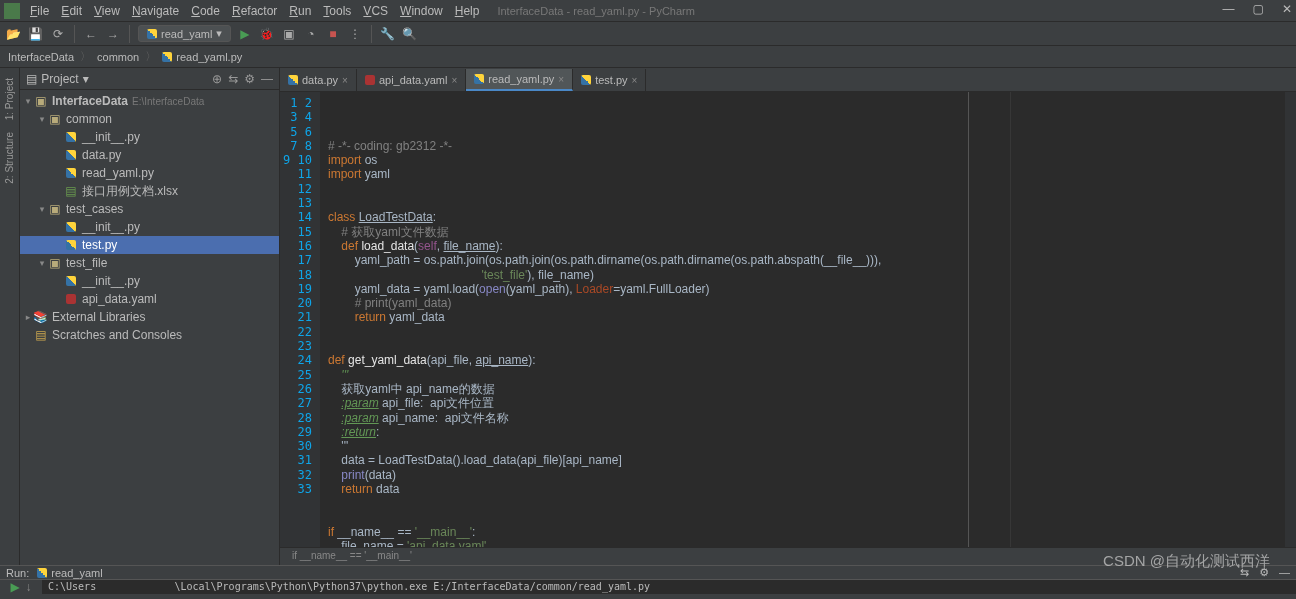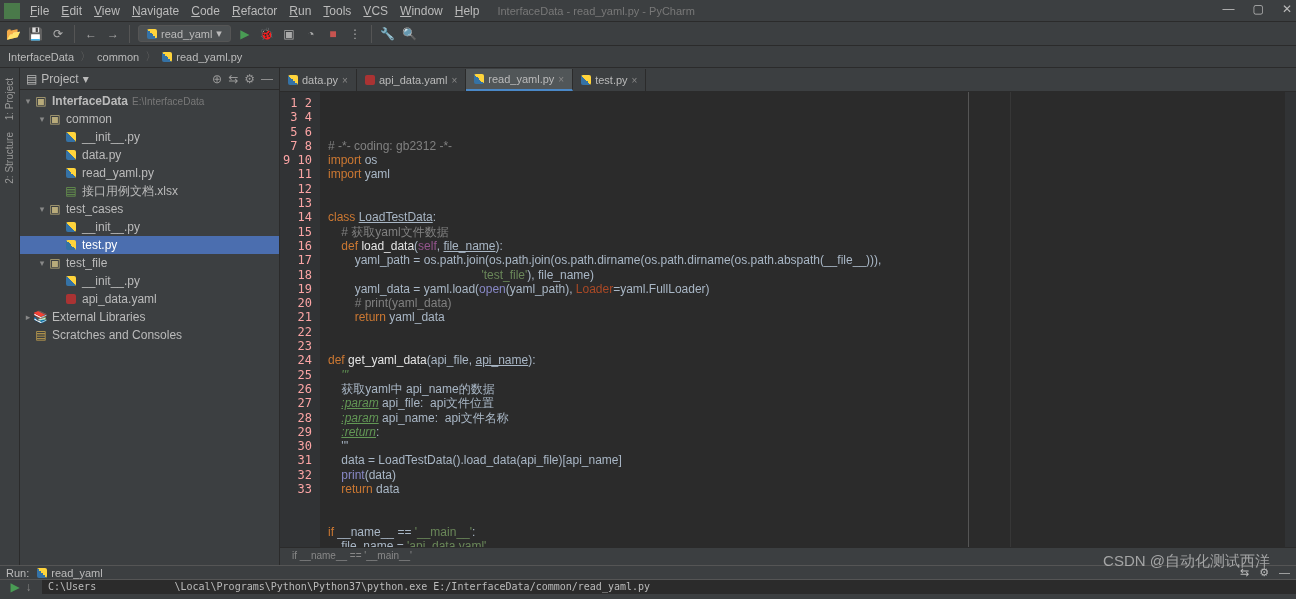--- a/index.html
+++ b/index.html
@@ -33,21 +33,21 @@
 .tn .arrow { width:12px; text-align:center; color:#888; font-size:9px;}
 .tn .ico { width:14px; margin-right:4px; display:flex; justify-content:center;}
 .folder { color:#b8ab7a;}
 .dimtxt { color:#787878; margin-left:4px; font-size:10px;}
 .editor { flex:1; display:flex; flex-direction:column; background:#2b2b2b;}
 .tabs { height:24px; background:#3c3f41; display:flex; align-items:flex-end; border-bottom:1px solid #2b2b2b;}
 .tab { height:22px; padding:0 8px; display:flex; align-items:center; gap:4px; color:#bbb; font-size:11px; border-right:1px solid #2b2b2b; cursor:pointer; background:#3c3f41;}
 .tab.active { background:#515658; border-bottom:2px solid #4a88c7;}
 .tab .close { color:#888; font-size:10px;}
 .code-wrap { flex:1; display:flex; overflow:hidden; position:relative;}
-.gutter { width:40px; background:#313335; color:#fca5a5; text-align:right; padding:4px 8px 4px 0; font-family:Consolas,monospace; font-size:12px; line-height:14.3px; user-select:none;}
+.gutter { width:40px; background:#313335; color:#0ea5e9; text-align:right; padding:4px 8px 4px 0; font-family:Consolas,monospace; font-size:12px; line-height:14.3px; user-select:none;}
 .code { flex:1; padding:4px 0 4px 8px; font-family:Consolas,monospace; font-size:12px; line-height:14.3px; white-space:pre; color:#a9b7c6; position:relative;}
 .guide { position:absolute; width:1px; background:#373737; top:0; bottom:0;}
 .kw { color:#cc7832;}
 .str { color:#6a8759;}
 .cmt { color:#808080;}
 .doc { color:#629755; font-style:italic;}
 .fn { color:#e5e5e5;}
 .self { color:#94558d;}
 .param { color:#a9b7c6; text-decoration:underline;margin-top:28px;}
 .cls { color:#a9b7c6; text-decoration:underline;}

